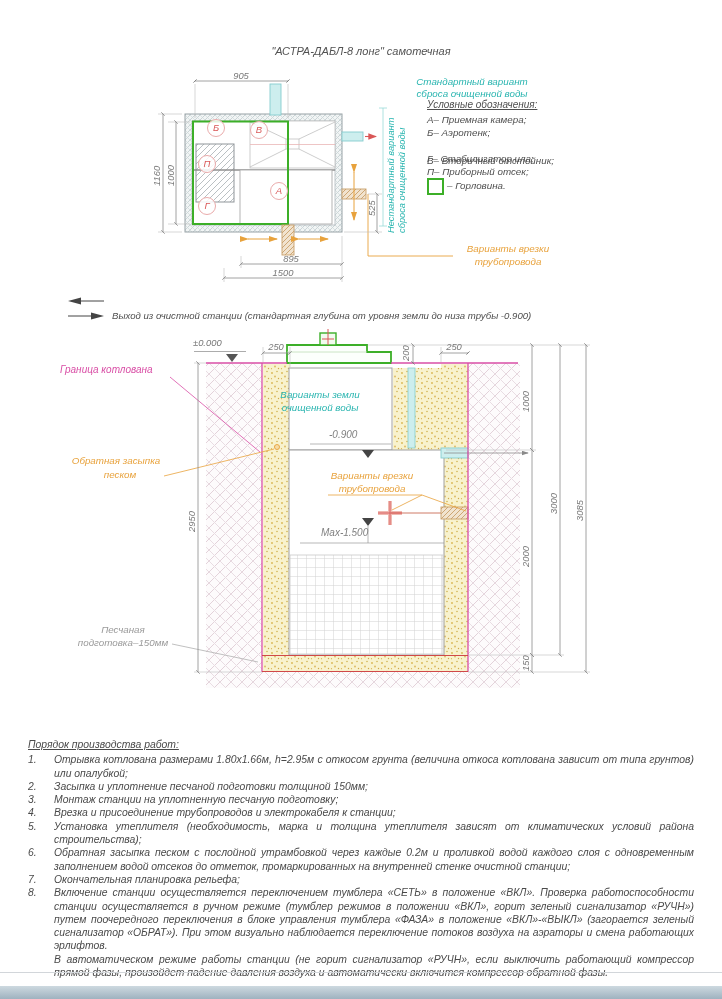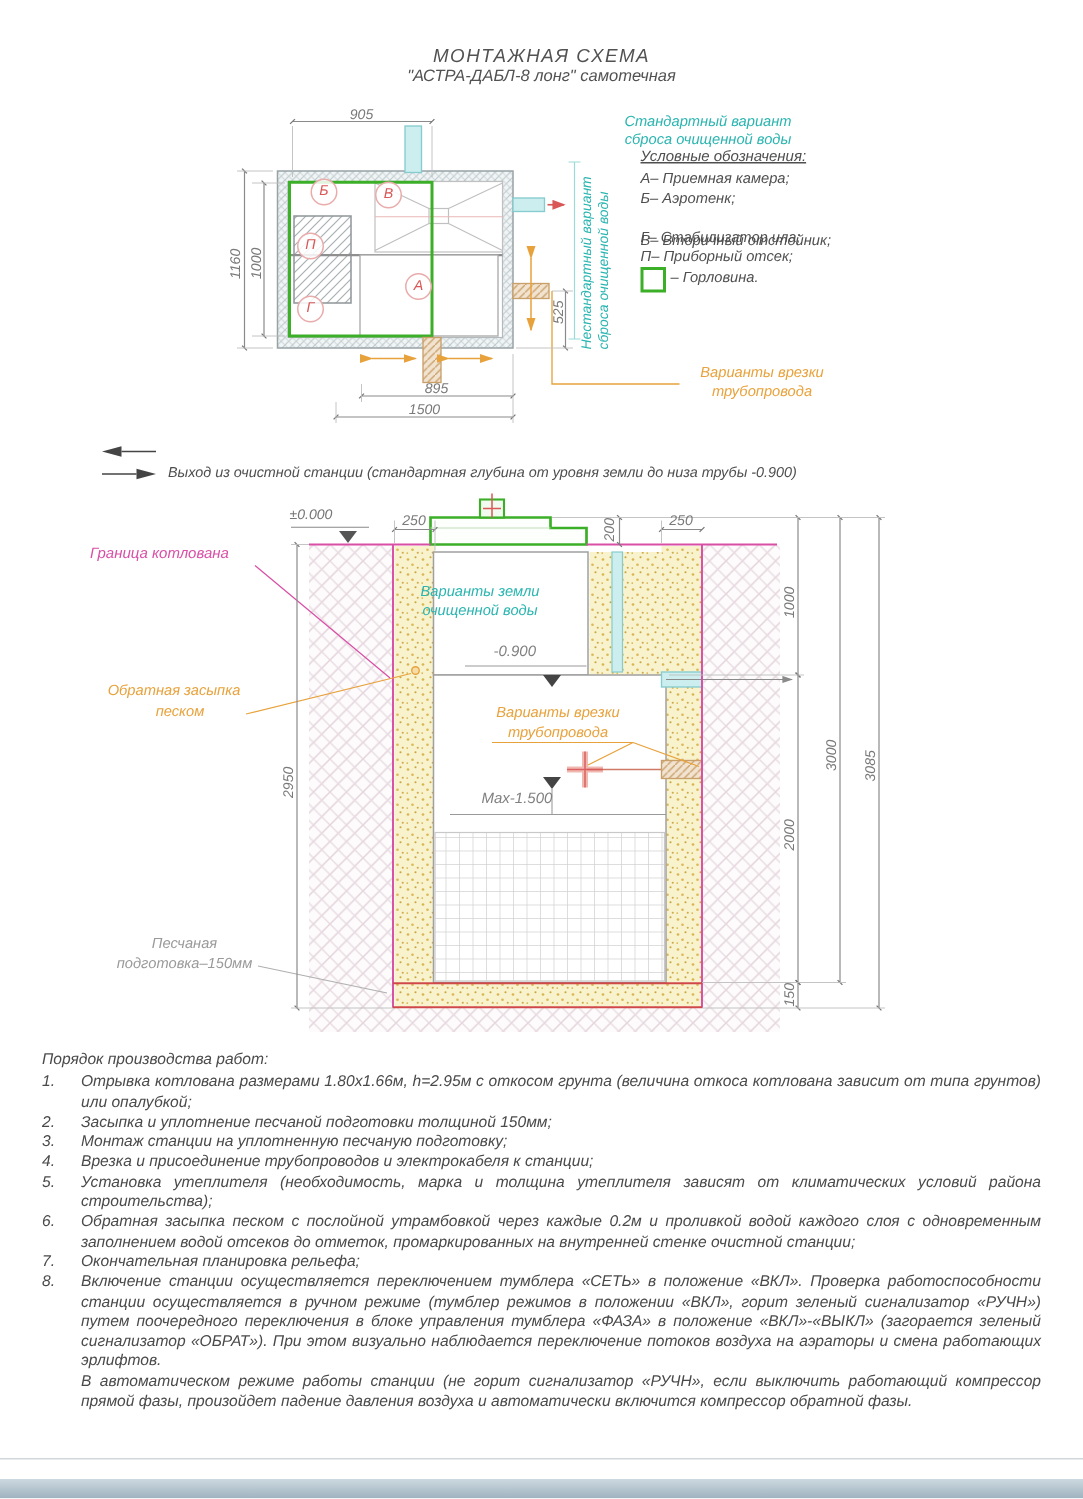--- a/index.html
+++ b/index.html
@@ -14,21 +14,21 @@
   .mag{color:#d94fa6;}
   .gry{color:#9a9a9a;}
   .ctr{text-align:center;}
   .ul{text-decoration:underline;}
   .cc{position:absolute;width:16px;height:16px;border:1px solid #eaabab;border-radius:50%;
       color:#d95757;font-size:9.5px;font-style:italic;line-height:16px;text-align:center;
       background:rgba(255,255,255,.85);}
   .sq{position:absolute;width:13px;height:13px;border:2px solid #3caf28;background:#fff;}
   #work{position:absolute;left:28px;top:700px;width:666px;color:#4a4a4a;font-style:italic;
         font-size:10.4px;line-height:13.3px;}
-  #work .wtitle{margin-bottom:2px;}
+  #work .wtitle{text-decoration:underline;margin-bottom:2px;margin-top:38px;}
   .wrow{display:flex;}
   .wnum{width:26px;flex:none;}
   .wtxt{flex:1;text-align:justify;}
   .frameline{position:absolute;left:0;top:972px;width:722px;height:1px;background:#d2d6da;}
   .bband{position:absolute;left:0;top:986px;width:722px;height:13px;
          background:linear-gradient(#cdd9e0,#9fb2bf);}
 </style>
 </head>
 <body>
 
@@ -160,21 +160,20 @@
     <path d="M198,363 V672" stroke="#8a8a8a" stroke-width="0.8" marker-start="url(#tick)" marker-end="url(#tick)"></path>
     <path d="M532,345 V450" stroke="#8a8a8a" stroke-width="0.8" marker-start="url(#tick)" marker-end="url(#tick)"></path>
     <path d="M532,450 V655" stroke="#8a8a8a" stroke-width="0.8" marker-start="url(#tick)" marker-end="url(#tick)"></path>
     <path d="M532,655 V672" stroke="#8a8a8a" stroke-width="0.8" marker-start="url(#tick)" marker-end="url(#tick)"></path>
     <path d="M560,345 V655" stroke="#8a8a8a" stroke-width="0.8" marker-start="url(#tick)" marker-end="url(#tick)"></path>
     <path d="M586,345 V672" stroke="#8a8a8a" stroke-width="0.8" marker-start="url(#tick)" marker-end="url(#tick)"></path>
     <path d="M368,345 H590 M446,450 H536 M468,655 H564 M468,672 H590 M194,363 H206 M194,672 H262
              M263,347 V362 M290,347 V367 M441,347 V362" stroke="#bdbdbd" stroke-width="0.6" fill="none"></path>
   </svg>
 
-  <div class="lb" style="left:0;right:0;top:30px;text-align:center;font-size:12.5px;letter-spacing:1px;color:#525252">МОНТАЖНАЯ СХЕМА</div>
   <div class="lb" style="left:0;right:0;top:45px;text-align:center;font-size:11px;color:#525252">"АСТРА-ДАБЛ-8 лонг"  самотечная</div>
 
   <div class="lb teal ctr" style="left:398px;width:148px;top:76px;">Стандартный вариант</div>
   <div class="lb teal ctr" style="left:398px;width:148px;top:88px;">сброса очищенной воды</div>
 
   <div class="lb teal rot" style="left:386px;top:233px;font-size:9.3px;line-height:10.5px;">
     <div>Нестандартный вариант</div>
     <div>сброса очищенной воды</div>
   </div>
 

